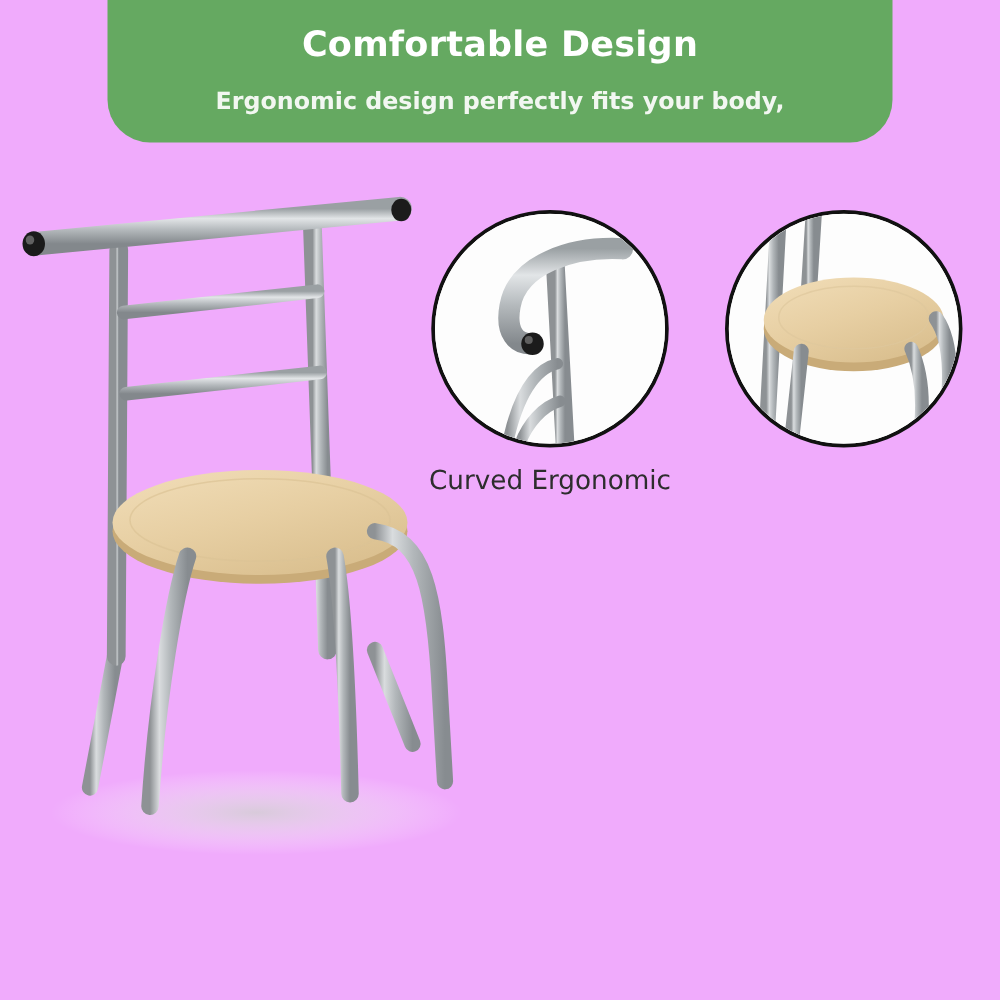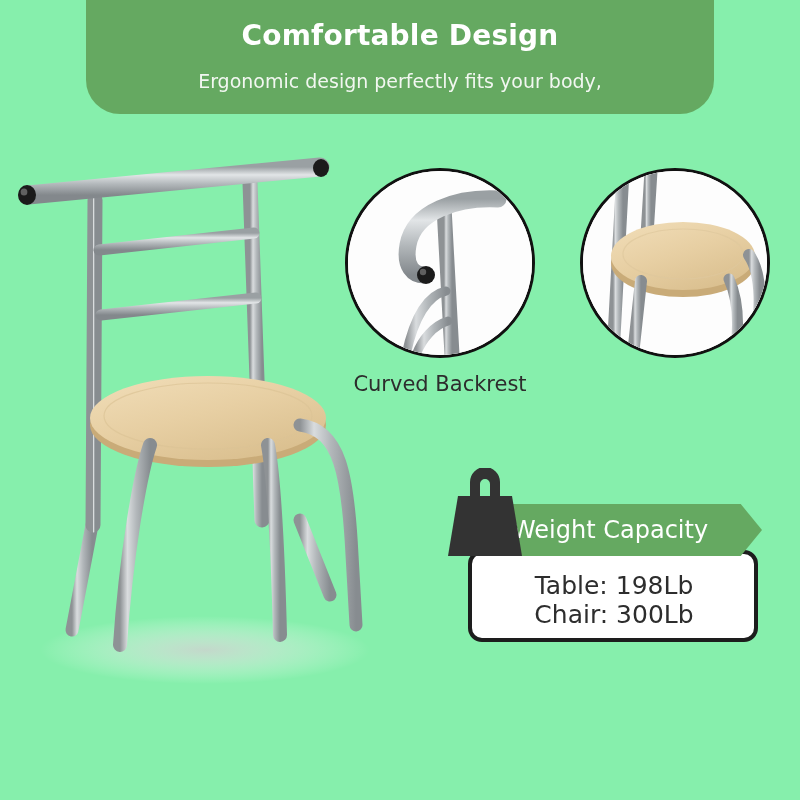--- a/index.html
+++ b/index.html
@@ -5,21 +5,21 @@
   * { box-sizing: border-box; margin: 0; padding: 0; }
   html, body {
     width: 800px; height: 800px;
     background: #ffffff;
     font-family: "DejaVu Sans", "Liberation Sans", sans-serif;
     overflow: hidden;
   }
   #stage {
     position: relative;
     width: 800px; height: 800px;
-    background: #86efac;
+    background: #f0abfc;
   }
 
   
   .banner {
     position: absolute;
     left: 86px; top: -4px;
     width: 628px; height: 118px;
     background: #65a961;
     border-radius: 0 0 34px 34px;
     display: flex;
@@ -32,21 +32,21 @@
     color: #ffffff;
     font-size: 28px;
     font-weight: bold;
     letter-spacing: 0.2px;
     line-height: 1.15;
     text-align: center;
   }
   .banner-sub {
     color: #f2f7f1;
     font-size: 19px;
-    font-weight: normal;
+    font-weight: bold;
     line-height: 1.28;
     text-align: center;
     margin-top: 17px;
     max-width: 560px;
   }
 
   
   .chair-photo {
     position: absolute;
     left: 0px; top: 125px;
@@ -208,52 +208,34 @@
 
       <path d="M150 28 C110 26 66 40 60 74 C56 96 66 104 76 104" stroke="url(#tubeH)" stroke-width="17" fill="none" stroke-linecap="round"></path>
 
       <circle cx="78" cy="104" r="9" fill="#1b1b1b"></circle>
       <circle cx="75" cy="101" r="3.2" fill="#707070" opacity="0.8"></circle>
 
       <path d="M98 120 C80 124 66 146 58 184" stroke="url(#tubeV)" stroke-width="9" fill="none" stroke-linecap="round"></path>
       <path d="M100 150 C86 154 74 168 68 184" stroke="url(#tubeV)" stroke-width="9" fill="none" stroke-linecap="round"></path>
     </svg>
   </div>
-  <div class="callout-label" id="label-backrest">Curved Backrest</div>
+  <div class="callout-label" id="label-backrest">Curved Ergonomic</div>
 
   <div class="circle-callout" id="callout-seat">
     <svg width="184" height="184" viewBox="0 0 184 184">
       <rect width="184" height="184" fill="#fdfdfd"></rect>
 
       <path d="M40 0 L30 184" stroke="url(#tubeV)" stroke-width="13" fill="none" stroke-linecap="round"></path>
       <path d="M68 0 L62 96" stroke="url(#tubeV)" stroke-width="13" fill="none" stroke-linecap="round"></path>
 
       <ellipse cx="100" cy="92" rx="72" ry="34" fill="#c9ab78"></ellipse>
       <ellipse cx="100" cy="85" rx="72" ry="34" fill="url(#woodTop)"></ellipse>
       <ellipse cx="100" cy="83" rx="60" ry="25" fill="none" stroke="#dec79c" stroke-width="1.2" opacity="0.7"></ellipse>
 
       <path d="M166 84 C180 104 178 140 172 184" stroke="url(#tubeV)" stroke-width="12" fill="none" stroke-linecap="round"></path>
       <path d="M146 108 C156 130 156 158 152 184" stroke="url(#tubeV)" stroke-width="11" fill="none" stroke-linecap="round"></path>
 
       <path d="M58 110 L50 184" stroke="url(#tubeV)" stroke-width="12" fill="none" stroke-linecap="round"></path>
     </svg>
   </div>
 
-  <div class="weight-block">
-
-    <div class="weight-box"></div>
-
-    <div class="weight-ribbon">
-      <span class="weight-ribbon-text">Weight Capacity</span>
-    </div>
-
-    <svg class="weight-icon" viewBox="0 0 82 92">
-      <path d="M26 14 A15 15 0 0 1 56 14 L56 30 L46 30 L46 16 A5 5 0 0 0 36 16 L36 30 L26 30 Z" fill="#333333"></path>
-      <path d="M14 28 L68 28 L78 88 L4 88 Z" fill="#333333"></path>
-    </svg>
-
-    <div class="weight-lines">
-      <div class="weight-line">Table: 198Lb</div>
-      <div class="weight-line">Chair: 300Lb</div>
-    </div>
-  </div>
 
 </div>
 
 </body></html>

